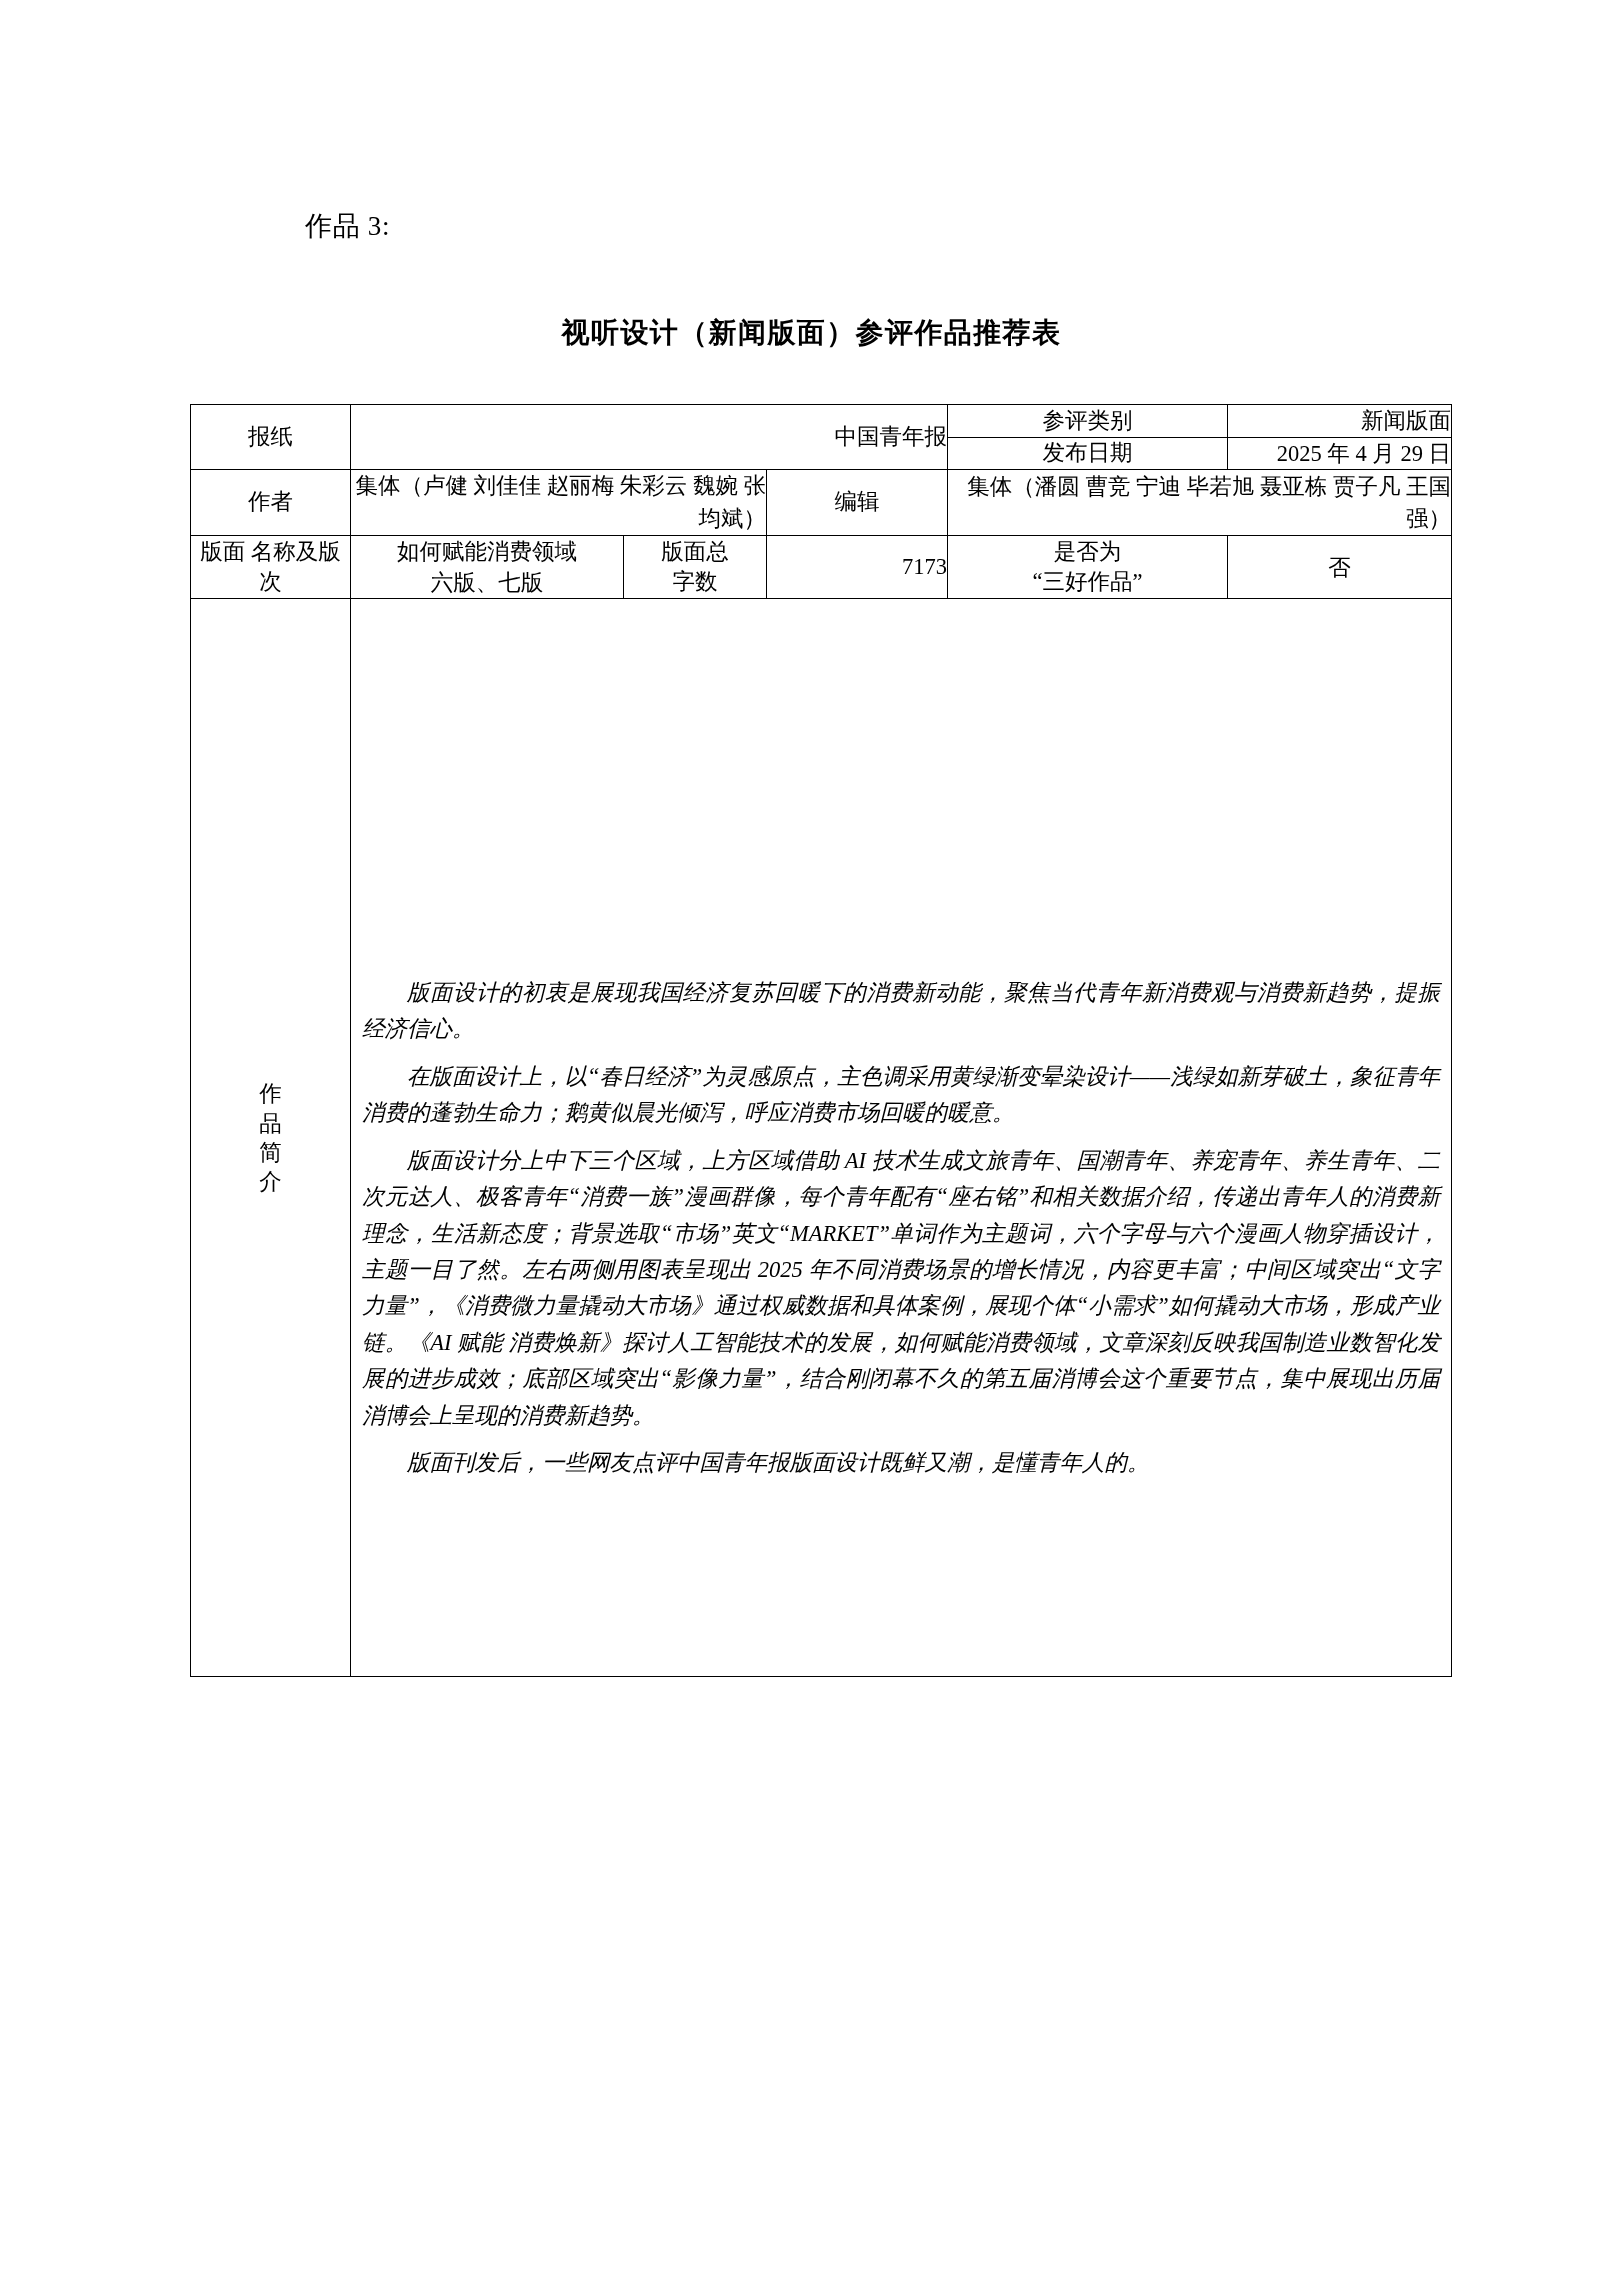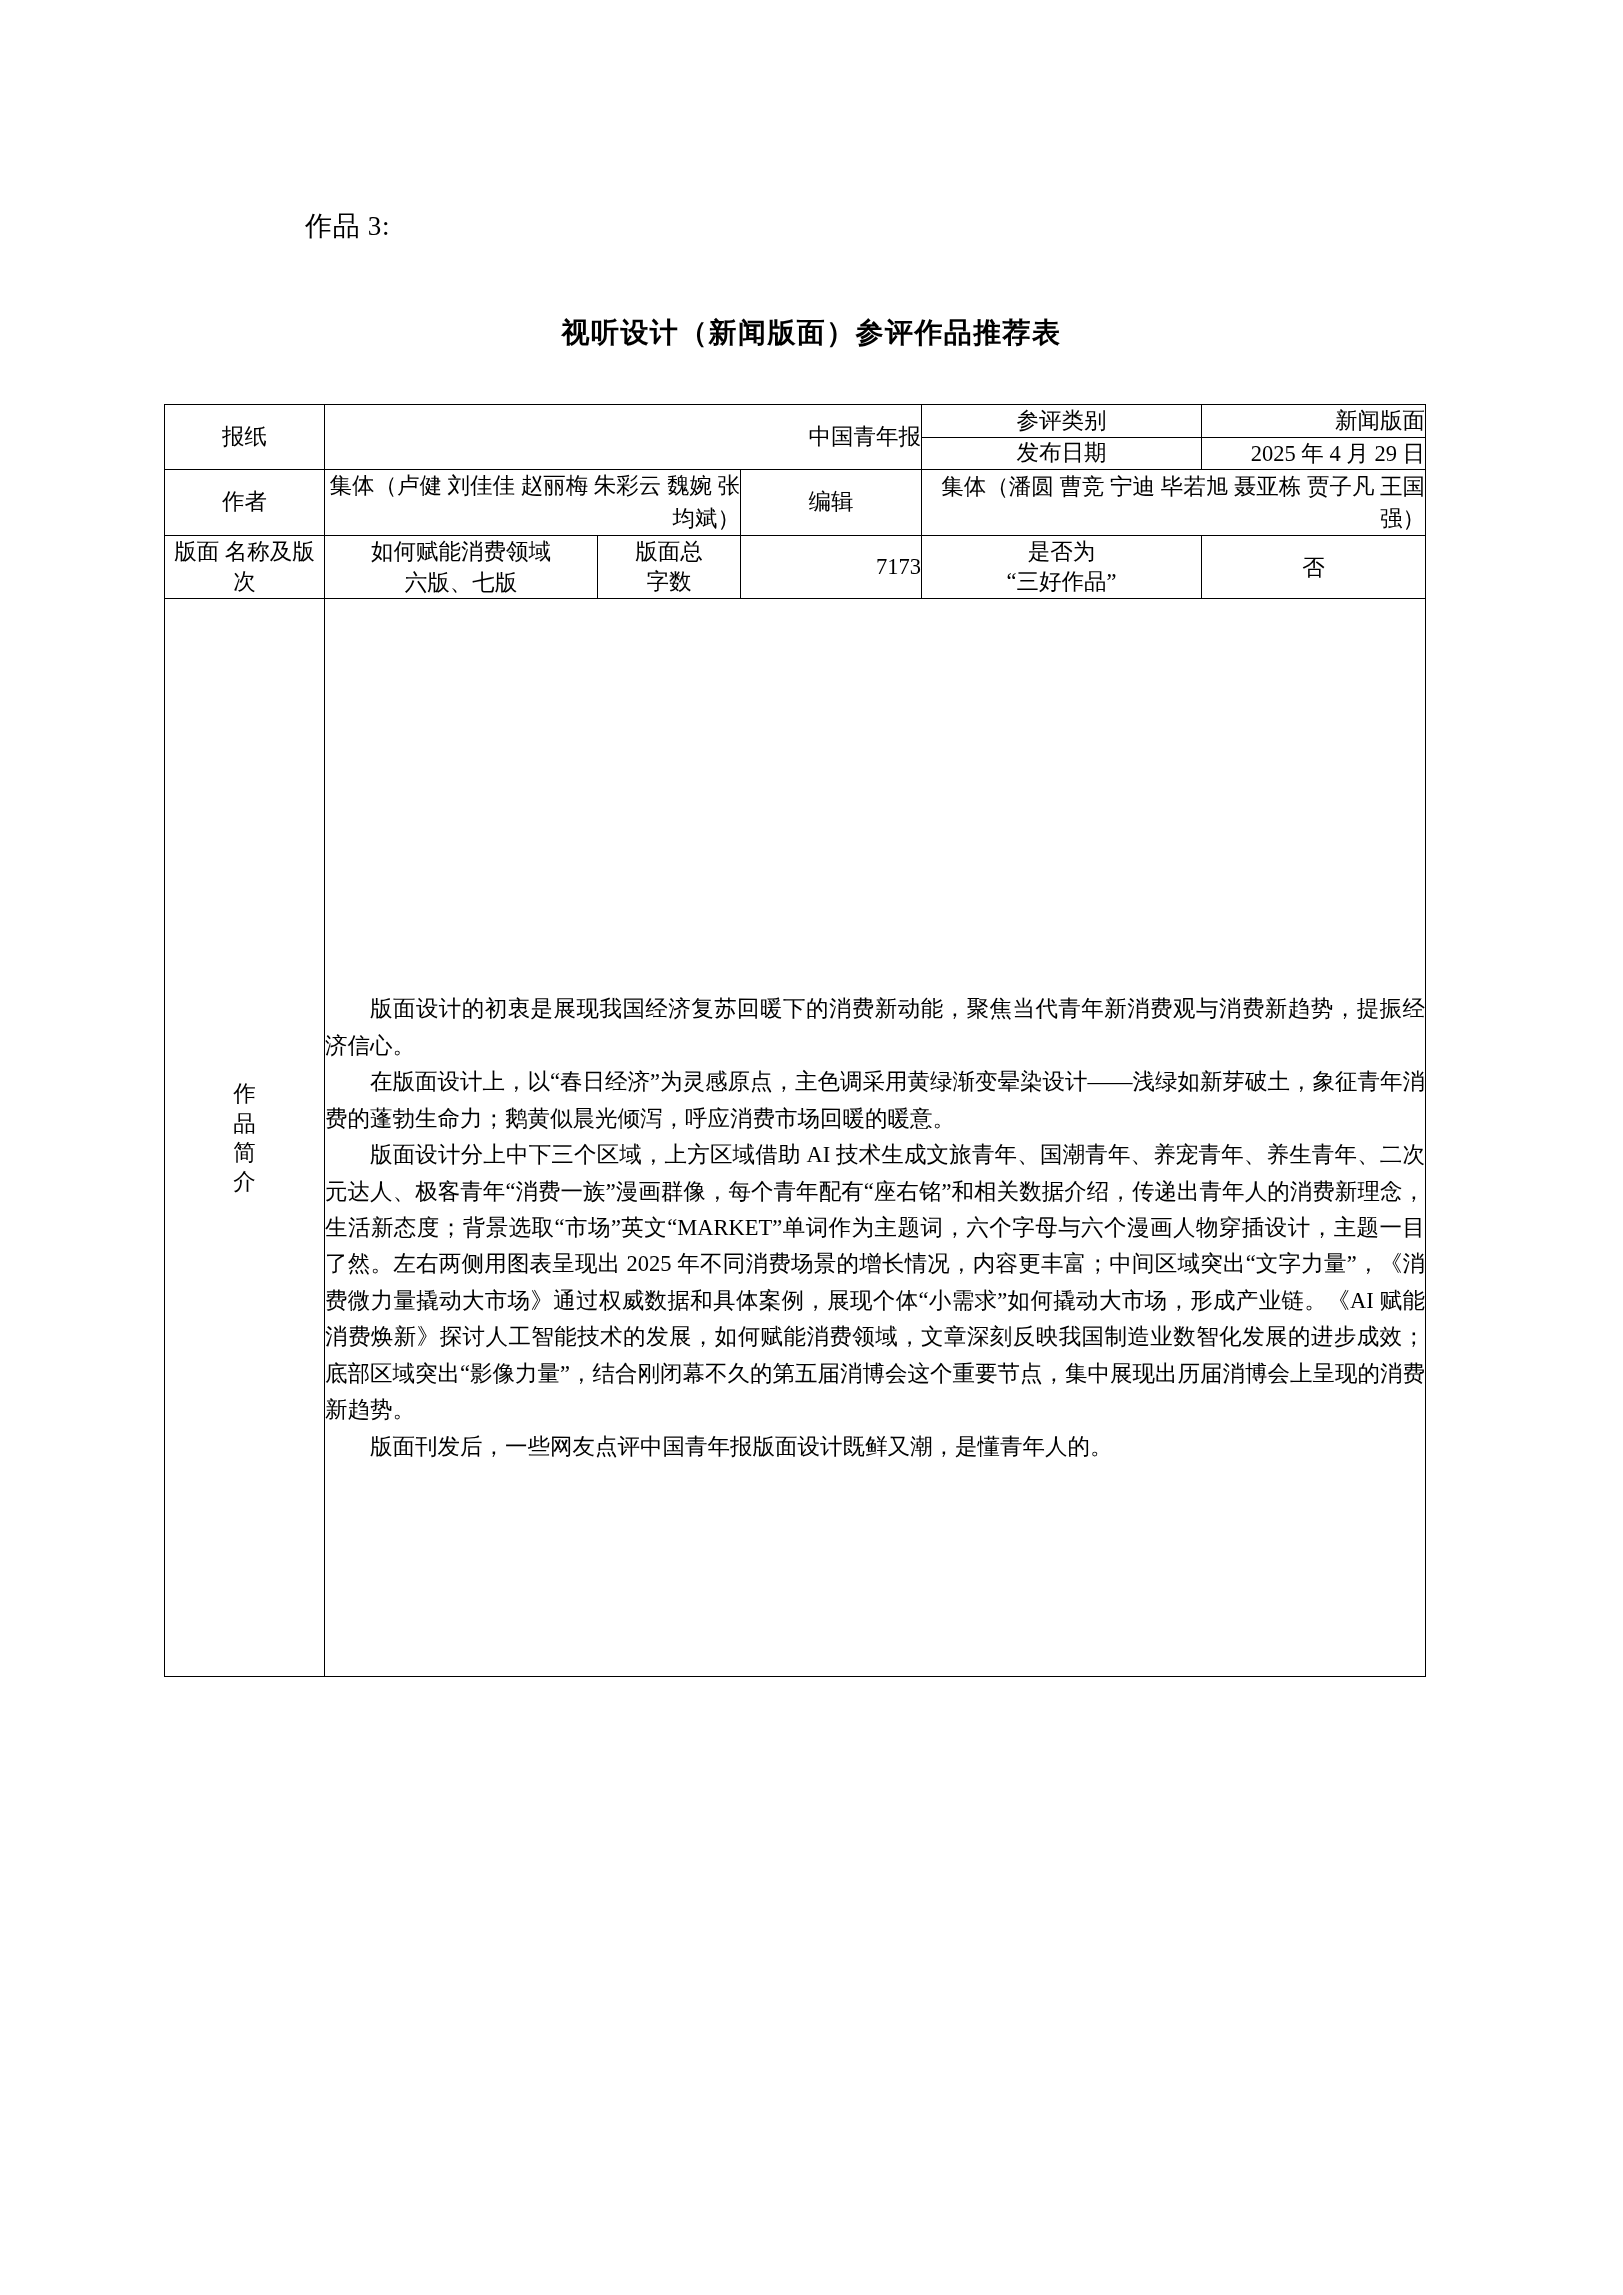--- a/index.html
+++ b/index.html
@@ -34,21 +34,21 @@
     left: 0; right: 0;
     top: 314px;
     text-align: center;
     font-size: 28px;
     font-weight: bold;
     letter-spacing: 1.4px;
     font-family: "Liberation Sans", "DejaVu Sans", sans-serif;
   }
   table.form {
     position: absolute;
-    left: 164px;
+    left: 190px;
     top: 404px;
     width: 1260px;
     border-collapse: collapse;
     table-layout: fixed;
     padding-left: 13px;
   }
   table.form td {
     border: 1.4px solid #000000;
     padding: 0;
     vertical-align: middle;
@@ -95,22 +95,23 @@
   }
   .intro-body {
     padding: 15px 23px 27px 23px;
     font-size: 22.5px;
     line-height: 1.62;
     text-align: justify;
     vertical-align: top;
     height: 1077px;
   }
   .intro-body p {
-    margin: 0;
+    margin: 11px;
     text-indent: 2em;
+    font-style: italic;
   }
   .intro-spacer {
     height: 181px;
   }
 </style>
 </head>
 <body>
 
 <div class="page">
 

